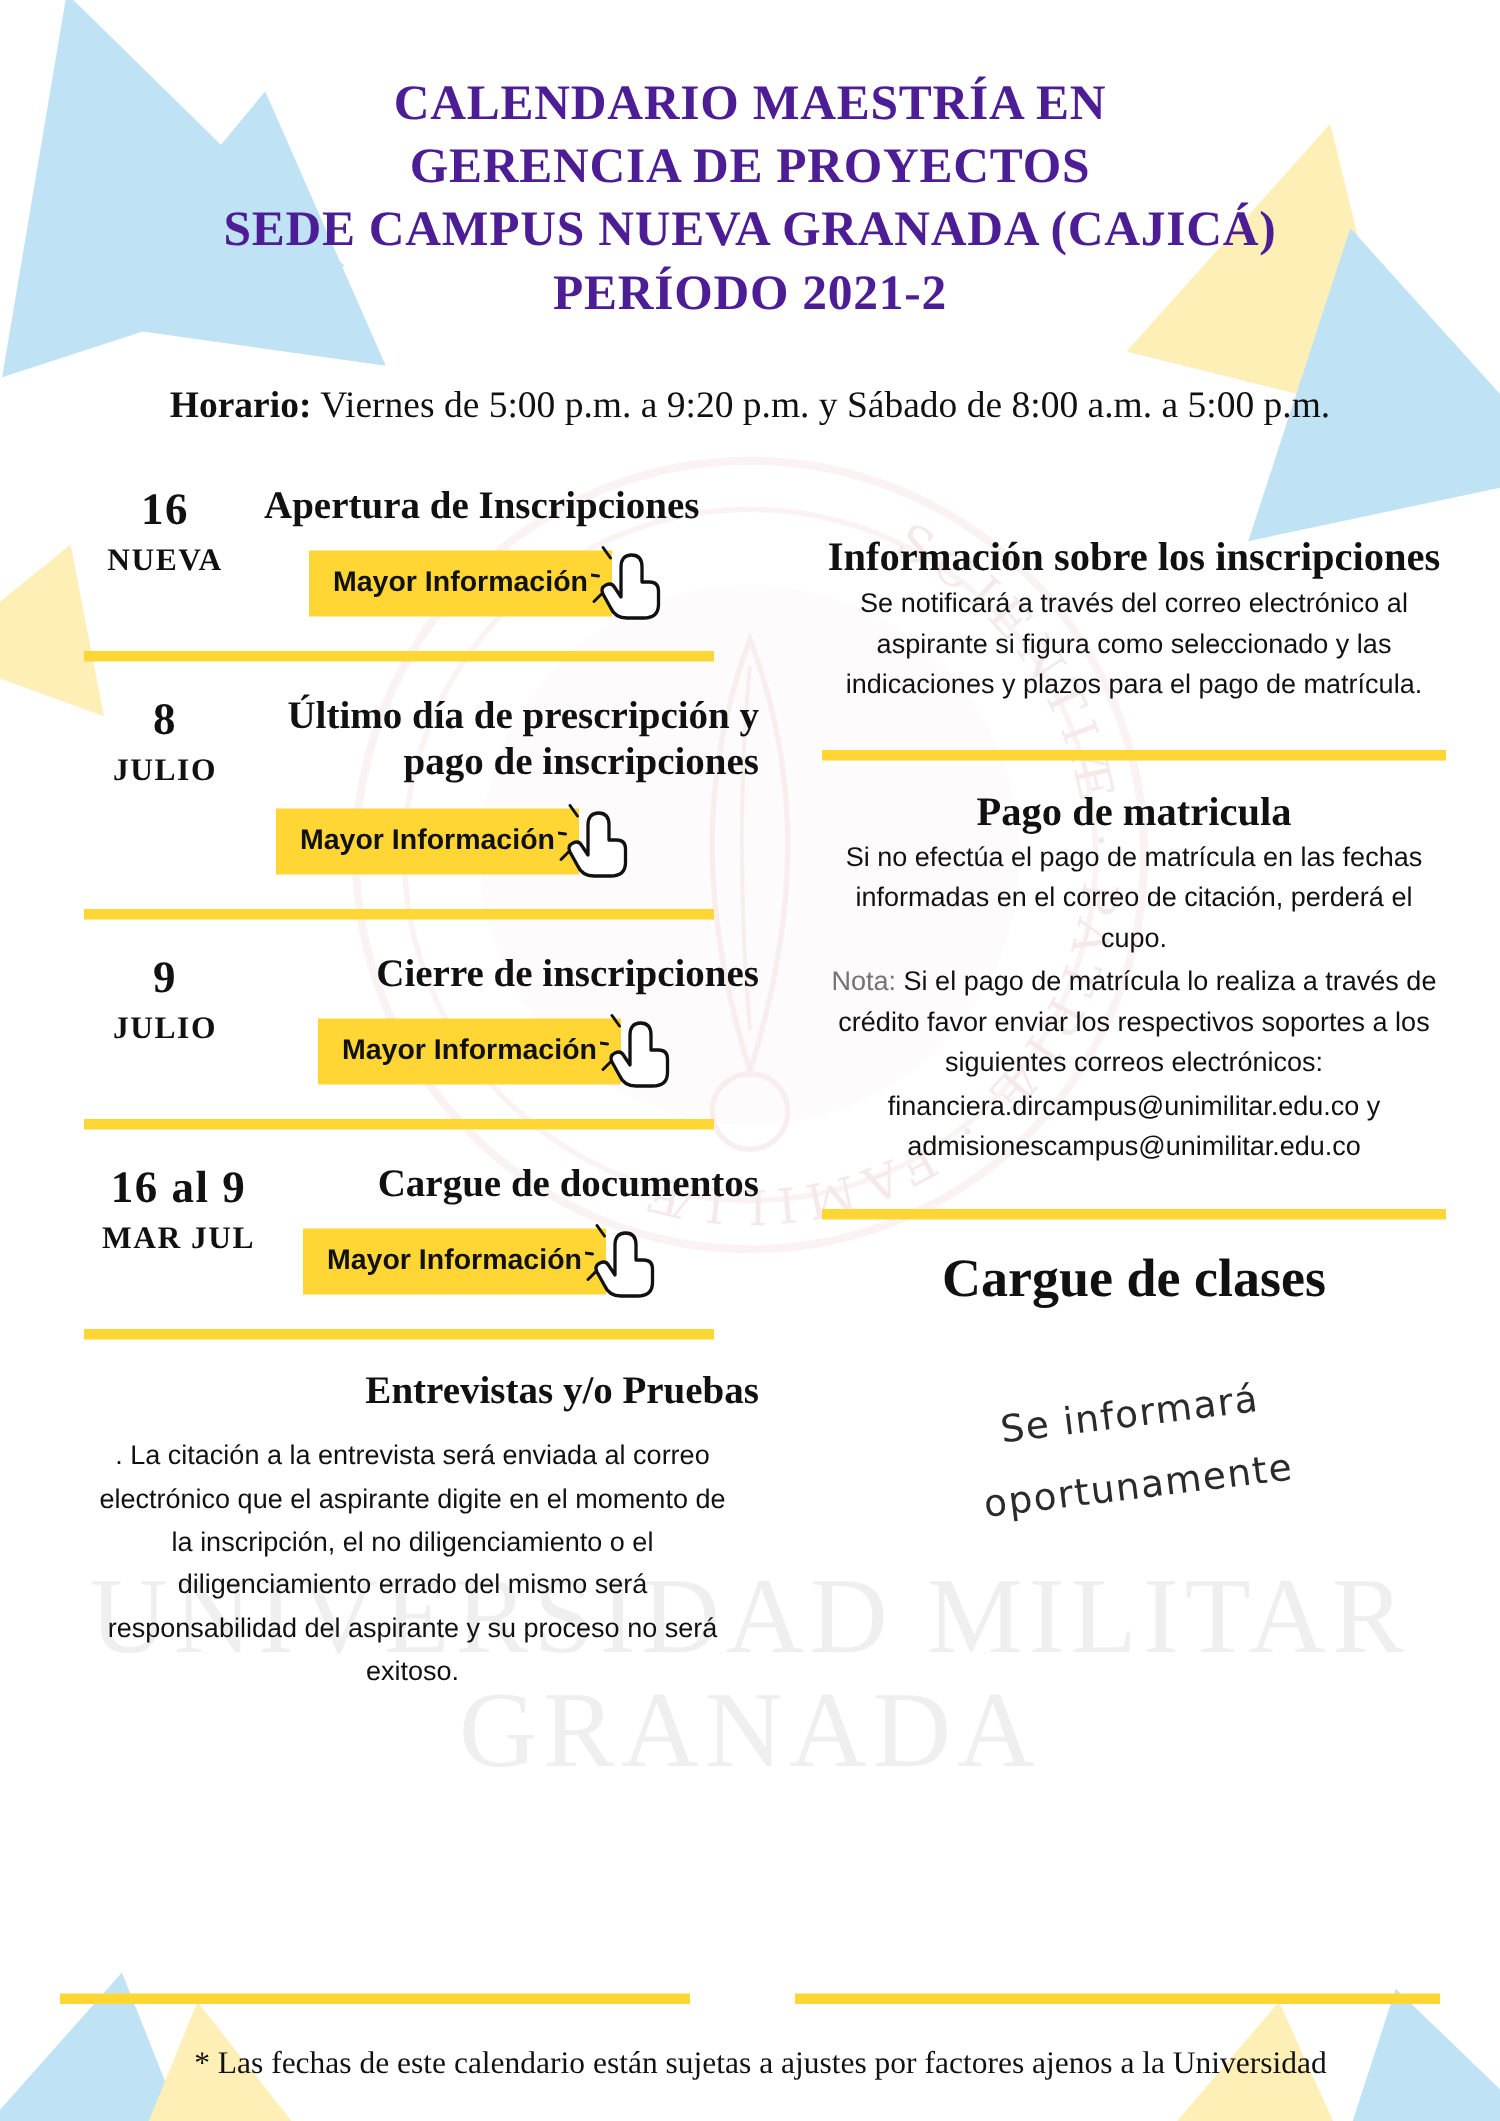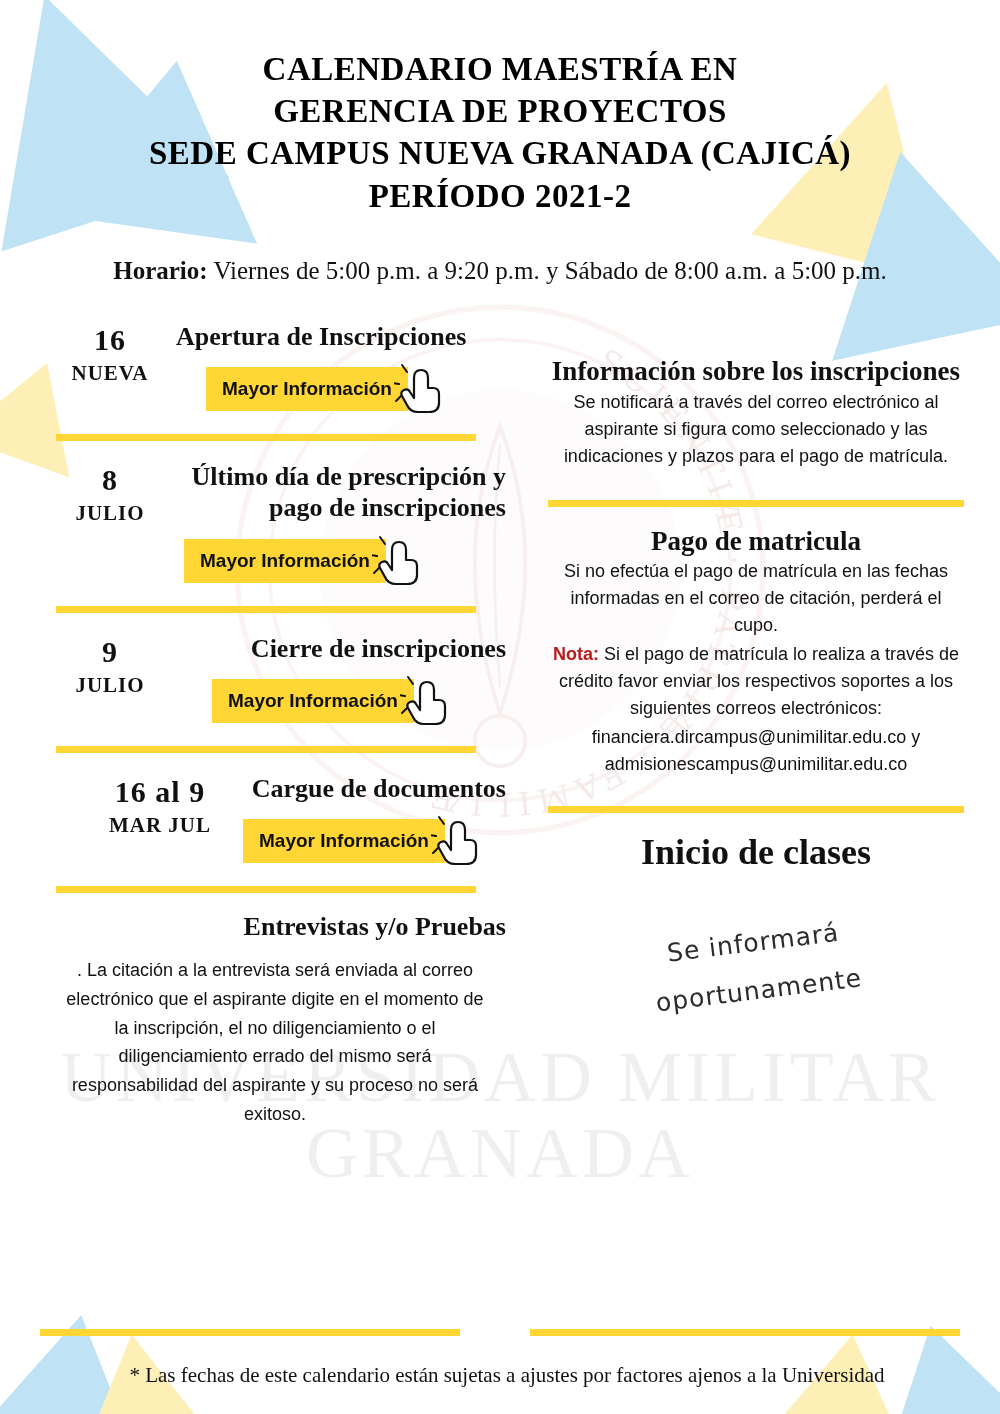--- a/index.html
+++ b/index.html
@@ -122,21 +122,21 @@
   
   .page { position: relative; z-index: 3; padding: 0 28px; }
 
   .title {
     text-align: center;
     font-family: "Liberation Serif", serif;
     font-weight: bold;
     font-size: 33px;
     line-height: 1.28;
     letter-spacing: 0.5px;
-    color: #000000;
+    color: #4c1d95;
     padding-top: 48px;
     white-space: pre-line;
   }
 
   .schedule {
     text-align: center;
     font-size: 25px;
     color: #111;
     margin-top: 40px;
     margin-bottom: 10px;
@@ -229,21 +229,21 @@
     line-height: 1.25;
   }
   .r-text {
     text-align: center;
     font-family: "Liberation Sans", sans-serif;
     font-size: 18px;
     line-height: 1.5;
     color: #111;
     margin-top: 0;
   }
-  .r-text .nota { color: #b91c1c; font-weight: bold; }
+  .r-text .nota { color: #737373; font-weight: normal; }
 
   .left-para {
     text-align: center;
     font-family: "Liberation Sans", sans-serif;
     font-size: 18px;
     line-height: 1.6;
     color: #111;
     margin-top: 14px;
     padding: 0 22px;
   }
@@ -403,21 +403,21 @@
                 <path d="M20 16 q0-8 7-8 t7 8 v10 h5 q6 0 6 6 v9 q0 9-10 9 h-11 q-8 0-11-7 l-5-9 q-2-4 2-6 q4-2 6 2 l4 6 z" fill="#ffffff" stroke="#111" stroke-width="2.2" stroke-linejoin="round"></path>
               </svg>
             </span>
           </div>
         </div>
       </div>
 
       <div class="sep l"></div>
 
       <div class="entry">
-        <div class="date-box" style="width:150px;flex:0 0 150px;margin-left:41px;">
+        <div class="date-box" style="width:150px;flex:0 0 150px;">
           <div class="date-num">16 al 9</div>
           <div class="date-month">MAR            JUL</div>
         </div>
         <div class="entry-body">
           <div class="entry-title">Cargue de documentos</div>
           <div class="btn-row pad2">
             <button class="info-btn">Mayor Información</button>
             <span class="hand">
               <svg viewBox="0 0 62 54">
                 <g stroke="#111" stroke-width="2" fill="none" stroke-linecap="round">
@@ -457,21 +457,21 @@
         <div class="r-text">Si no efectúa el pago de matrícula en las fechas informadas en el correo de citación, perderá el cupo.</div>
         <div class="r-text" style="margin-top:2px;">
           <span class="nota">Nota:</span><span> Si el pago de matrícula lo realiza a través de crédito favor enviar los respectivos soportes a los siguientes correos electrónicos:</span>
         </div>
         <div class="r-text mail" style="margin-top:2px;">financiera.dircampus@unimilitar.edu.co y admisionescampus@unimilitar.edu.co</div>
       </div>
 
       <div class="sep r" style="margin-top:28px;"></div>
 
       <div>
-        <div class="inicio-title">Inicio de clases</div>
+        <div class="inicio-title">Cargue de clases</div>
         <div class="handwritten">Se informará
 oportunamente</div>
       </div>
 
     </div>
   </div>
 </div>
 
 <div class="footer-sep fl"></div>
 <div class="footer-sep fr"></div>

